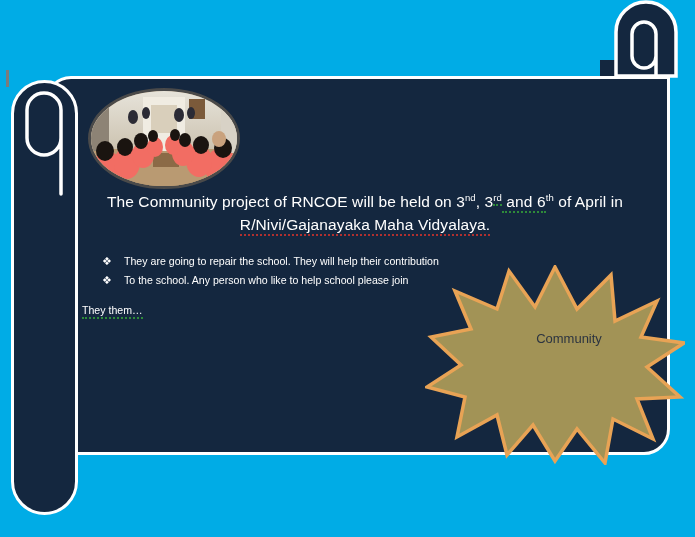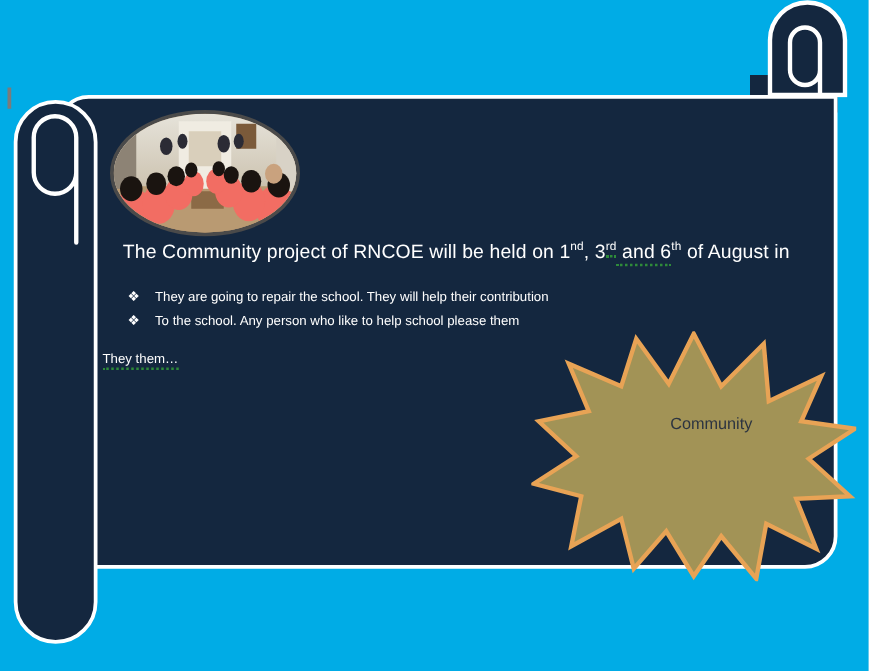--- a/index.html
+++ b/index.html
@@ -248,32 +248,33 @@
         <ellipse cx="55" cy="22" rx="4" ry="6"></ellipse>
         <ellipse cx="88" cy="24" rx="5" ry="7"></ellipse>
         <ellipse cx="100" cy="22" rx="4" ry="6"></ellipse>
       </g>
       <ellipse cx="128" cy="48" rx="7" ry="8" fill="#c9a27e"></ellipse>
     </svg>
   </div>
 
   <div class="content">
     <div class="headline">
-      <span>The Community project of RNCOE will be held on 1</span><sup>nd</sup><span>, 3</span><sup class="grammar">rd</sup><span class="grammar"> and 6</span><sup>th</sup><span> of August in</span>
+      <span>The Community project of RNCOE will be held on 3</span><sup>nd</sup><span>, 3</span><sup class="grammar">rd</sup><span class="grammar"> and 6</span><sup>th</sup><span> of April in</span>
       <br>
+      <span class="spell">R/Nivi/Gajanayaka Maha Vidyalaya.</span>
     </div>
 
     <ul class="bullets">
       <li>
         <span class="bullet-glyph">❖</span>
         <span>They are going to repair the school. They will help their contribution</span>
       </li>
       <li>
         <span class="bullet-glyph">❖</span>
-        <span>To the school. Any person who like to help school please them</span>
+        <span>To the school. Any person who like to help school please join</span>
       </li>
     </ul>
 
     <div class="closing grammar">They them…</div>
   </div>
 
   <div class="star">
     <svg width="260" height="200" viewBox="0 0 260 200">
       <polygon points="130,2 152,44 186,10 190,56 232,36 216,72 259,78 222,102 255,132 212,134 228,174 188,154 180,198 152,164 130,196 108,160 82,190 72,150 32,172 40,132 2,122 36,100 6,72 46,64 30,26 72,44 84,6 110,42" fill="#a29356" stroke="#e8a355" stroke-width="3.5" stroke-linejoin="miter"></polygon>
     </svg>

